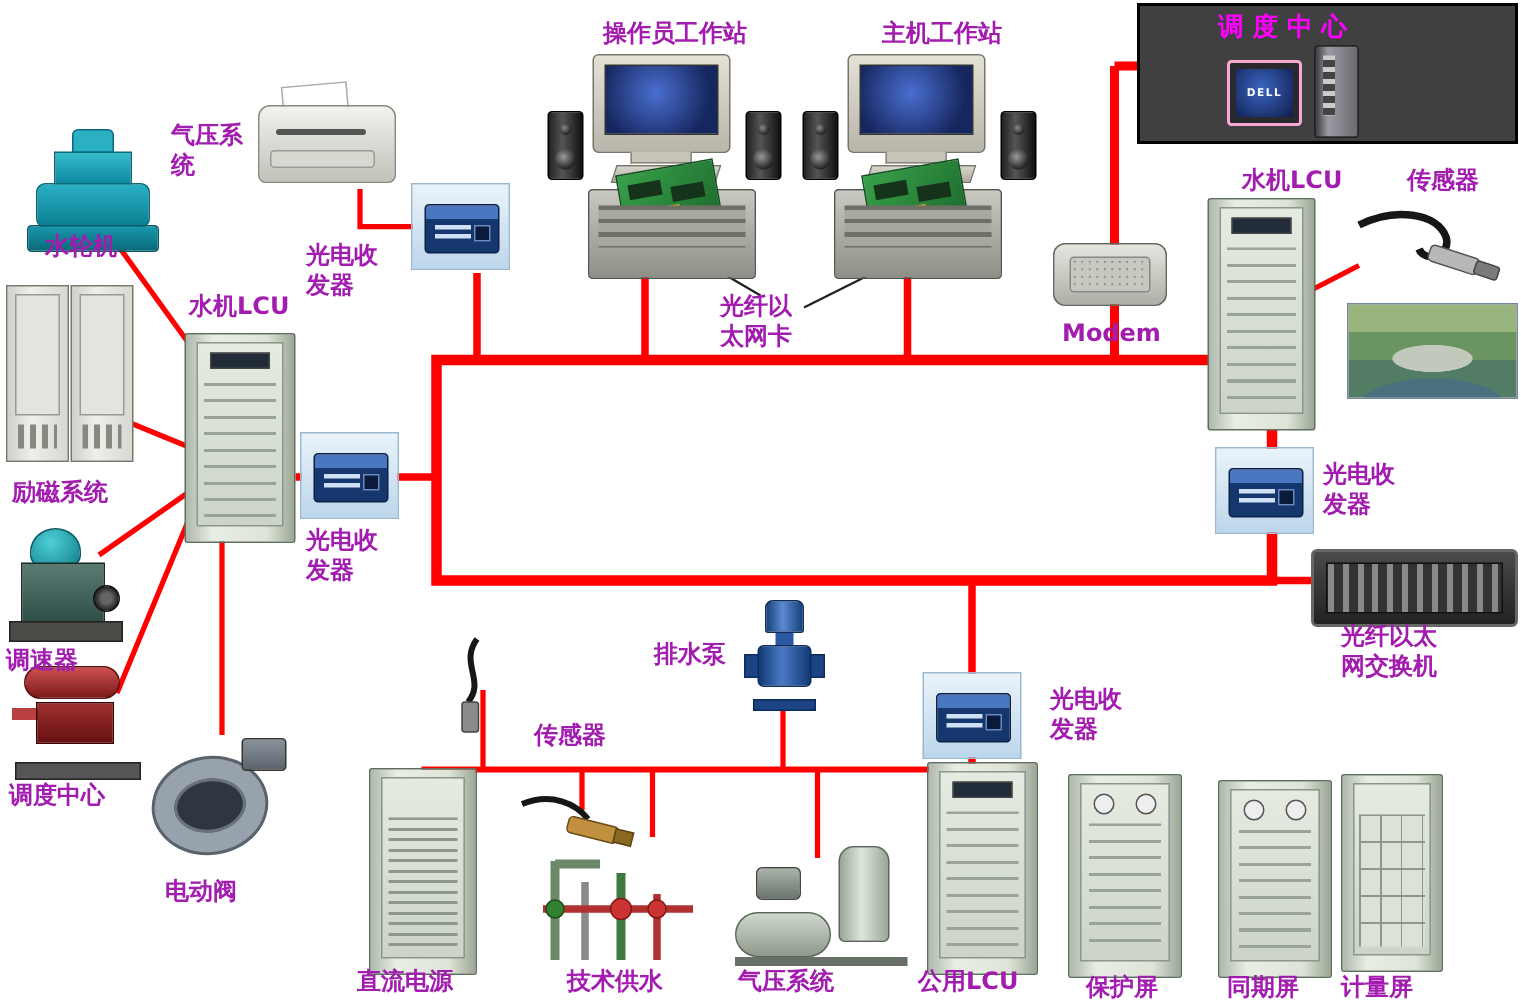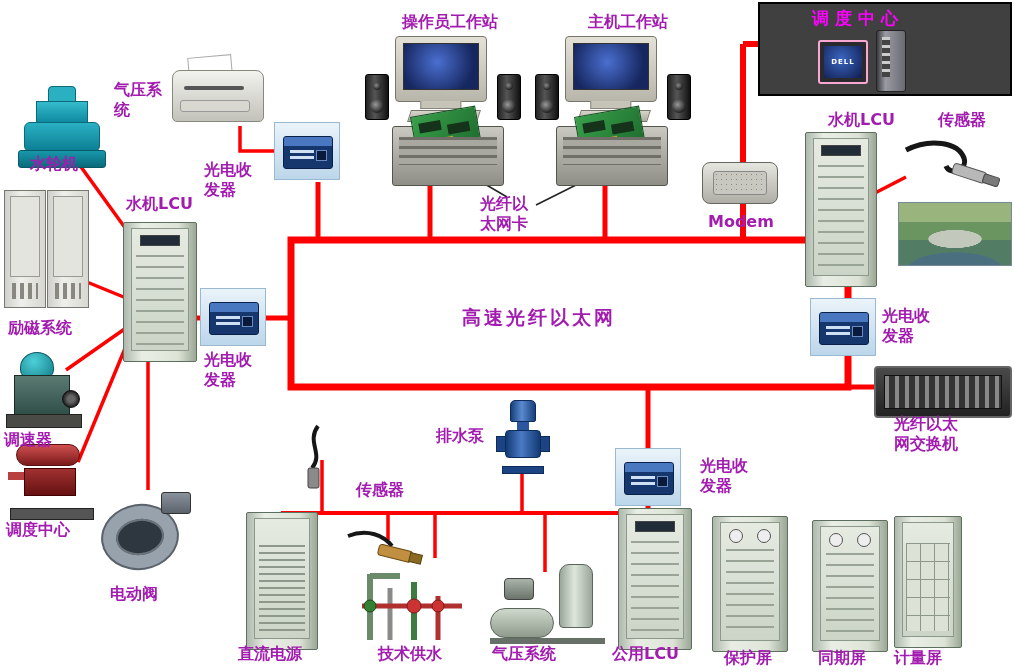--- a/index.html
+++ b/index.html
@@ -235,21 +235,20 @@
   <div class="lbl" style="left:882px;top:306px;width:52px">光电收发器</div>
 
   <div class="tile" style="left:615px;top:448px">
     <div class="tdev"></div>
   </div>
   <div class="lbl" style="left:700px;top:456px;width:52px">光电收发器</div>
 
   <div class="modem" style="left:702px;top:162px"></div>
   <div class="lbl" style="left:708px;top:212px;width:70px">Modem</div>
 
-  <div class="lbl center-lbl" style="left:462px;top:306px;width:180px">高速光纤以太网</div>
 
   <div class="turbine" style="left:18px;top:86px">
     <div class="t-top"></div>
     <div class="t-mid"></div>
     <div class="t-body"></div>
     <div class="t-base"></div>
   </div>
   <div class="lbl" style="left:30px;top:154px;width:60px">水轮机</div>
 
   <div class="lbl" style="left:126px;top:194px;width:78px">水机LCU</div>

